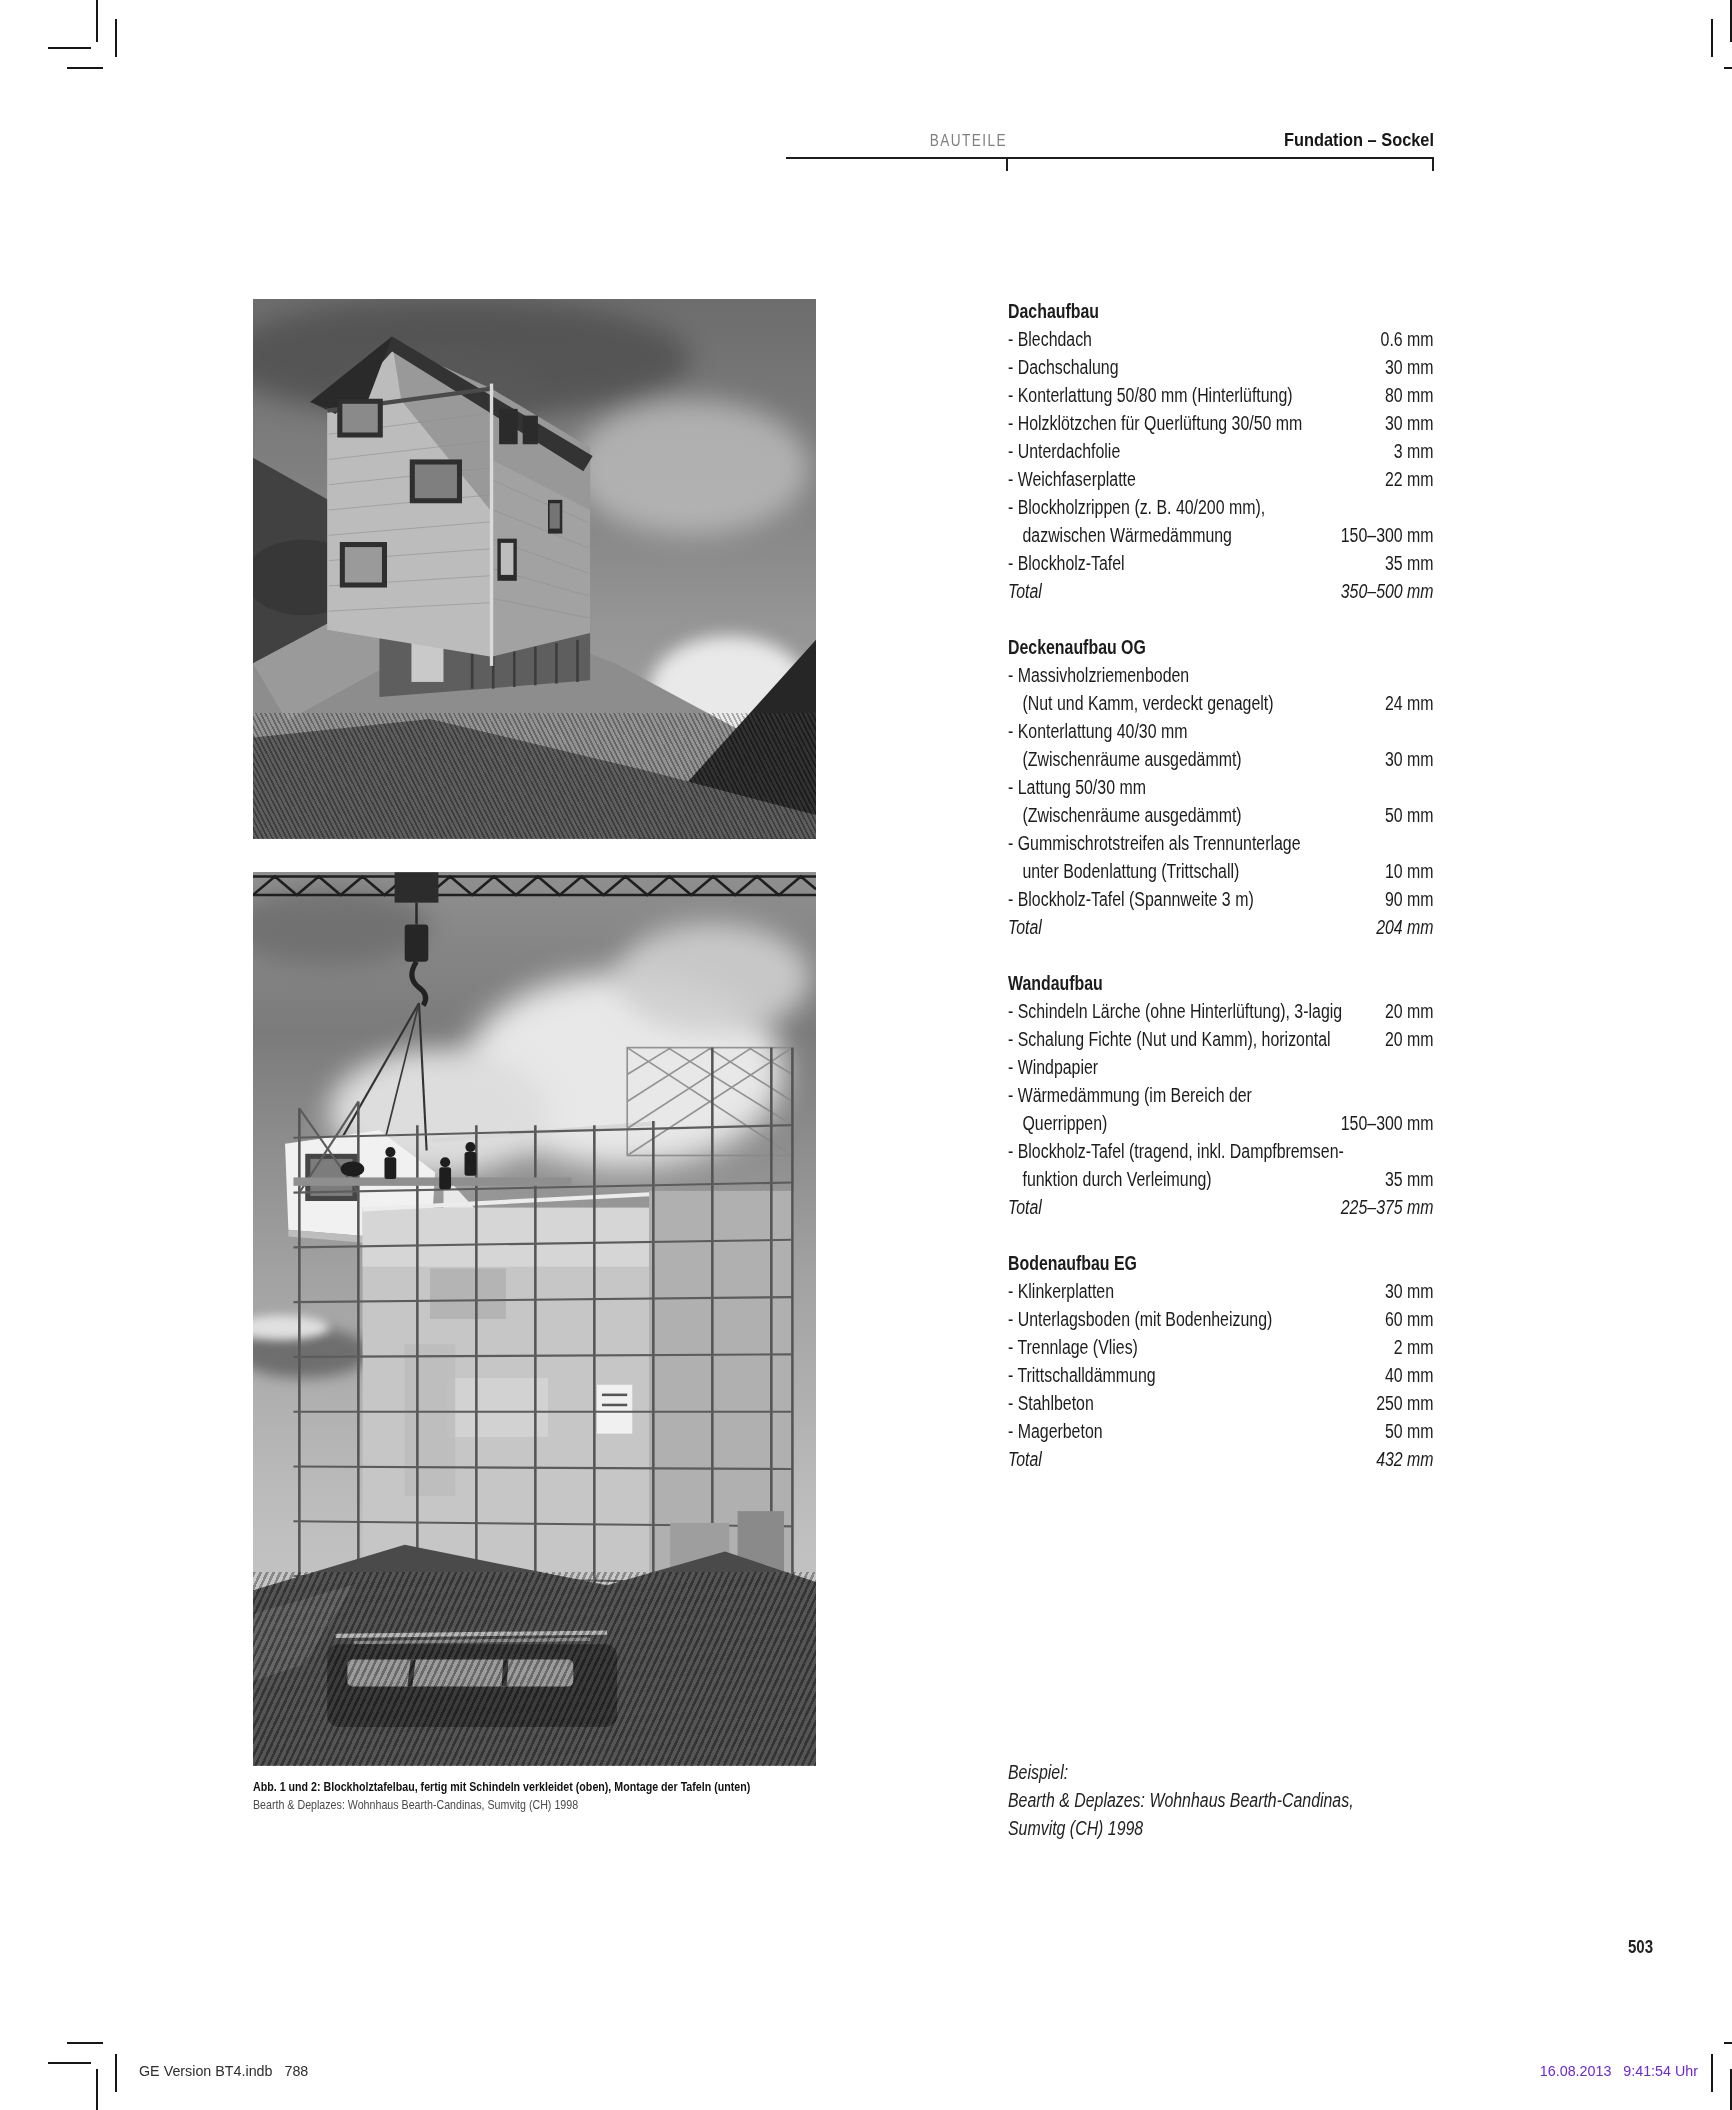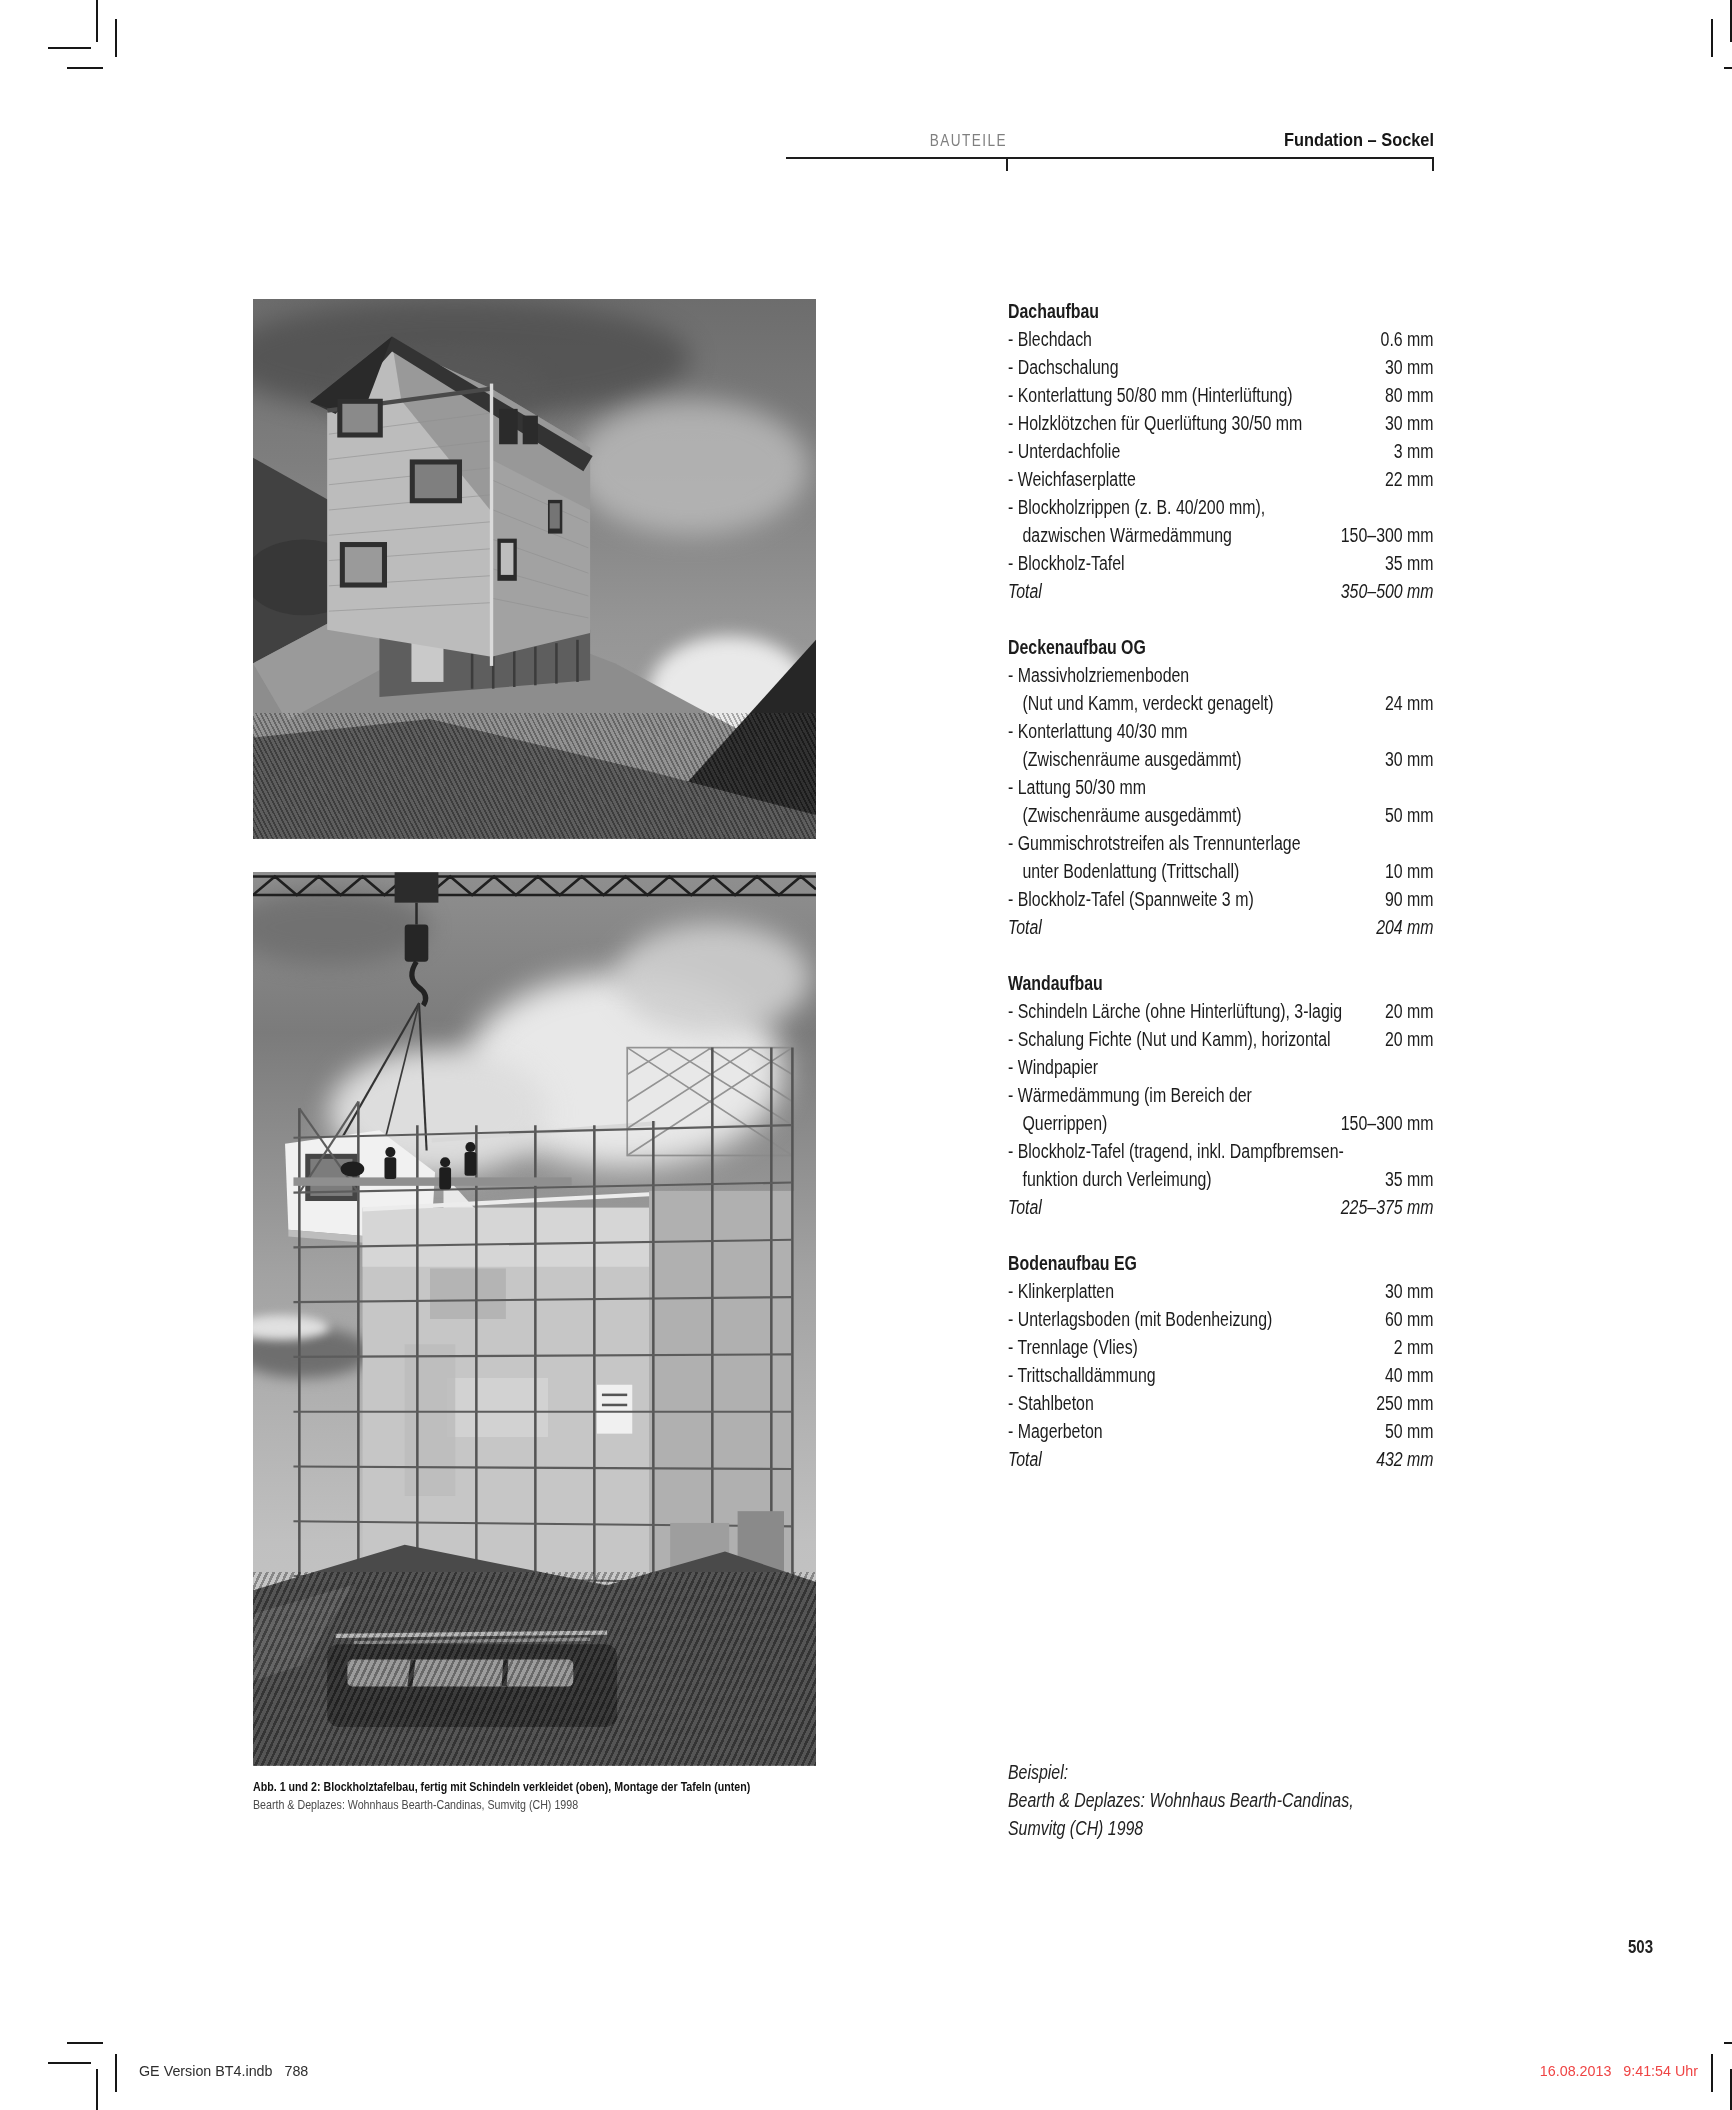--- a/index.html
+++ b/index.html
@@ -29,21 +29,21 @@
            font-size:19.4px;line-height:28px;font-style:italic;color:#222;}
   
   #caption{left:205px;top:1778px;width:725px;transform:scaleX(.82);transform-origin:left top;
            font-size:13px;line-height:17.7px;white-space:nowrap;}
   #caption .c1{font-weight:700;color:#111;}
   #caption .c2{color:#4a4a4a;}
   
   #pagenum{left:1484px;top:1937px;width:121px;text-align:right;font-size:17.7px;font-weight:700;
            transform:scaleX(.85);transform-origin:right top;color:#222;}
   #foot-left{left:91px;top:2063px;font-size:14.3px;color:#2e2e2e;white-space:pre;}
-  #foot-right{left:1313px;top:2063px;width:337px;text-align:right;font-size:14.3px;color:#ef4444;white-space:pre;}
+  #foot-right{left:1313px;top:2063px;width:337px;text-align:right;font-size:14.3px;color:#6d28d9;white-space:pre;}
   
   .fig{position:absolute;overflow:hidden;background:#9a9a9a;}
   #fig1{left:205px;top:299px;width:563px;height:540px;}
   #fig2{left:205px;top:872px;width:563px;height:894px;}
   .sky1{position:absolute;inset:0;background:linear-gradient(180deg,#6d6d6d 0%,#7e7e7e 30%,#959595 60%,#a6a6a6 100%);}
   .sky2{position:absolute;inset:0;background:linear-gradient(180deg,#8f8f8f 0%,#7b7b7b 18%,#a2a2a2 45%,#c0c0c0 75%,#cacaca 100%);}
   .blob{position:absolute;border-radius:50%;}
   .grain{position:absolute;left:0;right:0;bottom:0;height:126px;
          background:repeating-linear-gradient(63deg,rgba(0,0,0,.28) 0 1.7px,rgba(255,255,255,.05) 1.7px 4.2px);}
   .grain2{position:absolute;left:0;right:0;bottom:0;height:194px;

